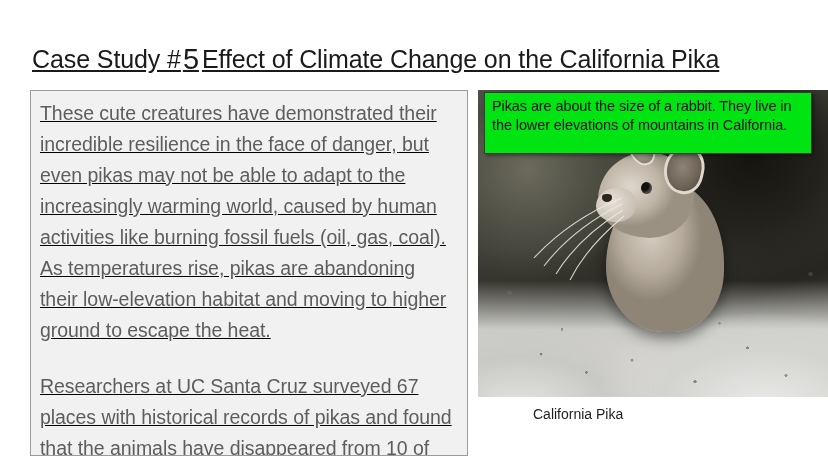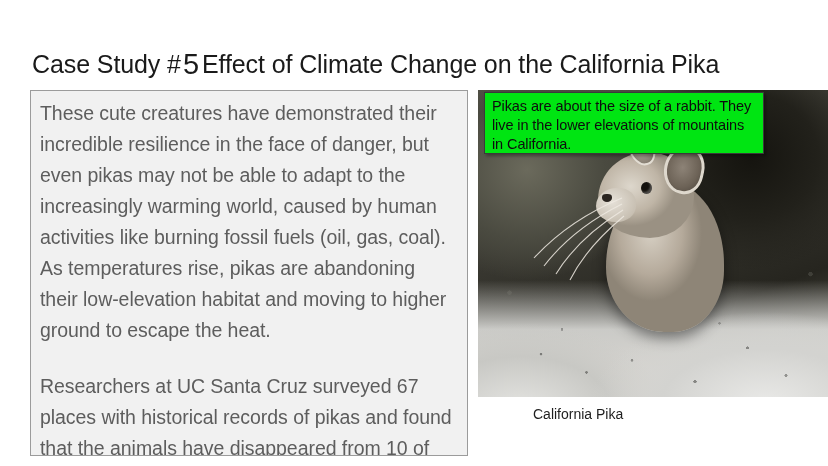--- a/index.html
+++ b/index.html
@@ -14,43 +14,45 @@
     overflow: hidden;
     font-family: "Liberation Sans", sans-serif;
   }
 
   
   .slide-title {
     position: absolute;
     left: 32px;
     top: 44px;
     font-size: 25px;
-    line-height: 40px;
+    line-height: 30px;
     color: #1a1a1a;
     white-space: nowrap;
     letter-spacing: -0.1px;
+    text-decoration: underline;
   }
   .slide-title .num {
     font-size: 29px;
     vertical-align: -1px;
     padding: 0 3px 0 2px;
   }
 
   
   .body-box {
     position: absolute;
     left: 30px;
     top: 90px;
     width: 438px;
     height: 366px;
     background: #f1f1f1;
     border: 1px solid #9b9b9b;
     box-sizing: border-box;
     padding: 7px 9px 0 9px;
     overflow: hidden;
+    text-decoration: underline;
   }
   .body-box p {
     margin: 0;
     font-size: 19.5px;
     line-height: 31px;
     color: #5d5d5d;
     letter-spacing: -0.05px;
   }
   .body-box p.second {
     margin-top: 25px;
@@ -184,21 +186,21 @@
     width: 110px;
     height: 110px;
     pointer-events: none;
   }
 
   
   .callout {
     position: absolute;
     left: 484px;
     top: 92px;
-    width: 280px;
+    width: 328px;
     height: 62px;
     background: #00e512;
     border: 1px solid #3a3a3a;
     box-sizing: border-box;
     padding: 4px 6px 0 7px;
     box-shadow: 2px 2px 3px rgba(0,0,0,0.35);
   }
   .callout p {
     margin: 0;
     font-size: 14.5px;

